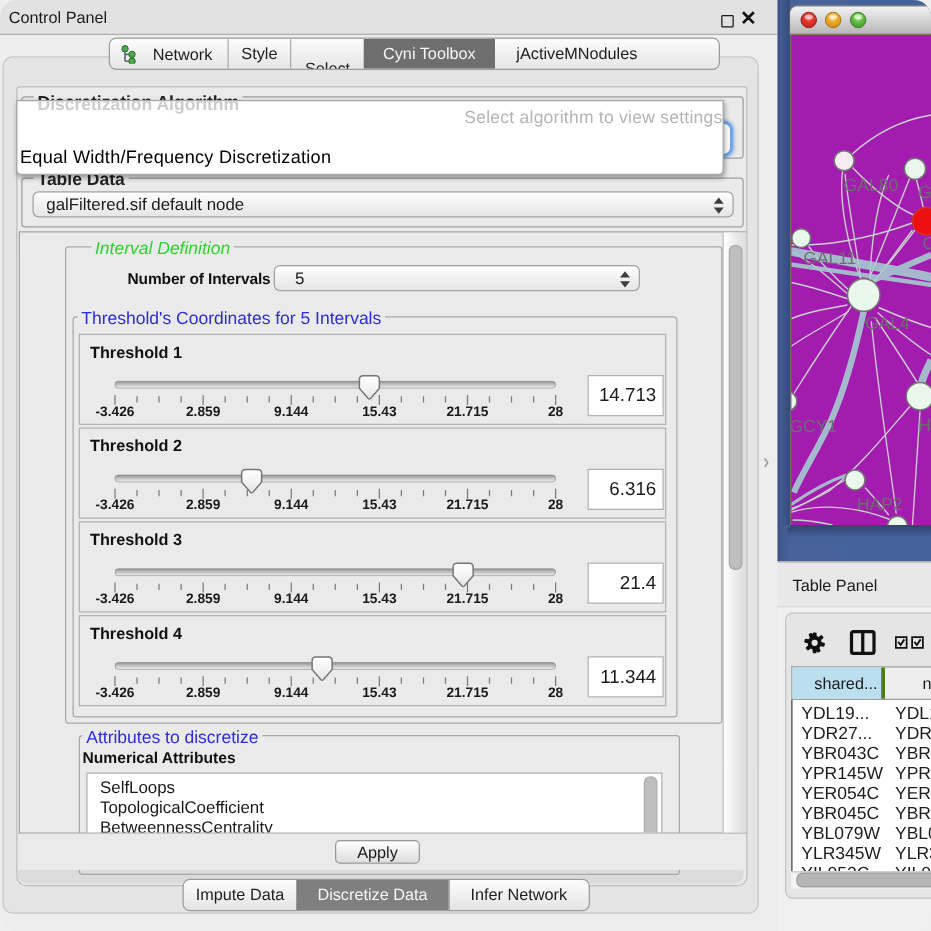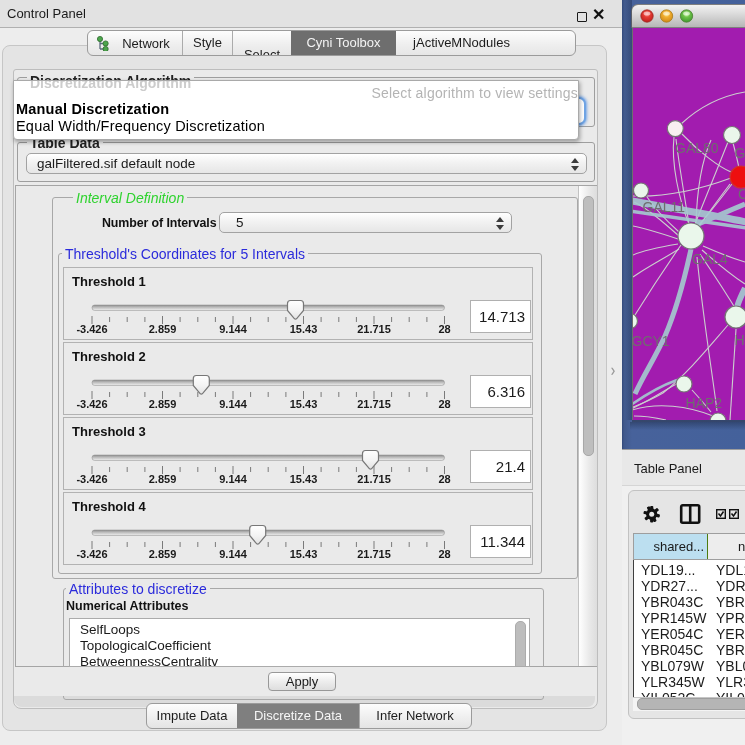--- a/index.html
+++ b/index.html
@@ -1,17 +1,17 @@
 <!DOCTYPE html>
 <html><head>
 <meta charset="utf-8">
 <style>
   html,body{margin:0;padding:0;}
   body{width:745px;height:745px;overflow:hidden;font-family:"Liberation Sans",sans-serif;background:#EFEFEF;}
-  #stage{position:absolute;left:0;top:0;width:745px;height:745px;overflow:hidden;}
+  #stage{position:absolute;left:0;top:0;width:745px;height:745px;overflow:hidden;border-radius:14px;}
   .abs{position:absolute;}
   .groupbox{position:absolute;border:1px solid #9E9E9E;border-radius:3px;}
   .grouplabel{position:absolute;background:#EAEAEA;padding:0 3px;font-size:14px;line-height:14px;}
   .combo{position:absolute;height:21px;border:1px solid #A2A2A2;border-radius:5px;background:linear-gradient(#FFFFFF,#F2F2F2 45%,#E6E6E6);box-sizing:border-box;font-size:13.5px;color:#1A1A1A;}
   .combo .ctext{position:absolute;left:10px;top:2px;}
   .arrows{position:absolute;right:7px;top:4px;width:9px;height:13px;}
   .arrows:before{content:"";position:absolute;left:1px;top:0;border-left:4px solid transparent;border-right:4px solid transparent;border-bottom:5px solid #3C3C3C;}
   .arrows:after{content:"";position:absolute;left:1px;bottom:0;border-left:4px solid transparent;border-right:4px solid transparent;border-top:5px solid #3C3C3C;}
   .tpanel{position:absolute;left:63px;width:468px;height:71px;border:1px solid #B2B2B2;background:#EAEAEA;}
   .ttitle{position:absolute;left:8px;top:6px;font-size:13px;font-weight:bold;color:#111;}
@@ -271,21 +271,20 @@
     <div class="seg" style="left:90px;width:122px;line-height:24px;background:#7F7F7F;color:#F6F6F6;">Discretize Data</div>
     <div class="abs" style="left:212px;top:0;width:1px;height:24px;background:#ABABAB;"></div>
     <div class="seg" style="left:212px;width:112px;line-height:24px;">Infer Network</div>
   </div>
 
   <div class="abs" style="left:610px;top:367px;width:5px;height:7px;color:#9A9A9A;font-size:7px;line-height:7px;">❯</div>
 
   <div class="abs" style="left:13px;top:80px;width:564px;height:58px;background:#FFFFFF;border:1px solid #A9A9A9;border-radius:0 0 4px 4px;box-shadow:1px 2px 4px rgba(0,0,0,0.35);overflow:hidden;">
     <div style="position:absolute;left:16px;top:-6px;font-size:14px;font-weight:bold;color:#CCCCCC;">Discretization Algorithm</div>
     <div style="position:absolute;left:0;top:4px;width:100%;text-align:right;font-size:14px;letter-spacing:0.2px;color:#B4B4B4;">Select algorithm to view settings</div>
-    <div style="position:absolute;left:2px;top:20px;font-size:14.5px;letter-spacing:0.2px;font-weight:bold;color:#000;">Manual Discretization</div>
     <div style="position:absolute;left:2px;top:37px;font-size:14.5px;letter-spacing:0.2px;color:#000;">Equal Width/Frequency Discretization</div>
   </div>
 
   <div class="abs" style="left:622px;top:0;width:123px;height:449px;background:linear-gradient(to right,#33497A 0,#41598C 2px,#47629B 10px,#44619B 100%);"></div>
 
   <div class="abs" style="left:631px;top:4px;width:114px;height:24px;background:linear-gradient(#F2F2F2,#D8D8D8 45%,#B6B6B6);border:1px solid #7E7E7E;border-right:none;border-radius:7px 0 0 0;box-sizing:border-box;"></div>
   <svg class="abs" style="left:631px;top:4px;" width="114" height="24" viewBox="0 0 114 24">
     <defs>
       <radialGradient id="tlr" cx="0.5" cy="0.35" r="0.65">
           <stop offset="0" stop-color="#F88"></stop>
@@ -403,21 +402,21 @@
     </g>
     <g fill="none" stroke="#111" stroke-width="1.4">
       <rect x="75.7" y="6.7" width="8.6" height="8.6"></rect>
       <rect x="88.7" y="6.7" width="8.6" height="8.6"></rect>
       <path d="M77.5 10.5 l2 2.5 3-4.5" stroke-width="1.5"></path>
       <path d="M90.5 10.5 l2 2.5 3-4.5" stroke-width="1.5"></path>
     </g>
   </svg>
 
   <div class="abs" style="left:633px;top:533px;width:112px;height:27px;background:#EDEDED;border:1px solid #9E9E9E;border-right:none;box-sizing:border-box;">
-    <div style="position:absolute;left:0;top:0;width:74px;height:25px;background:#BCDFF0;border-right:1px solid #4d7c0f;text-align:right;padding-right:3px;line-height:25px;font-size:13px;color:#1A1A1A;box-sizing:border-box;">shared...</div>
+    <div style="position:absolute;left:0;top:0;width:74px;height:25px;background:#BCDFF0;border-right:3px solid #4d7c0f;text-align:right;padding-right:3px;line-height:25px;font-size:13px;color:#1A1A1A;box-sizing:border-box;">shared...</div>
     <div style="position:absolute;left:104px;top:5px;font-size:13px;color:#1A1A1A;">name</div>
   </div>
   <div class="abs" style="left:633px;top:560px;width:112px;height:137px;background:#fff;border-left:1px solid #404040;box-sizing:border-box;overflow:hidden;">
     <div style="position:absolute;left:7px;top:2px;font-size:14px;color:#1C1C1C;line-height:16px;white-space:pre;">YDL19...
 YDR27...
 YBR043C
 YPR145W
 YER054C
 YBR045C
 YBL079W

